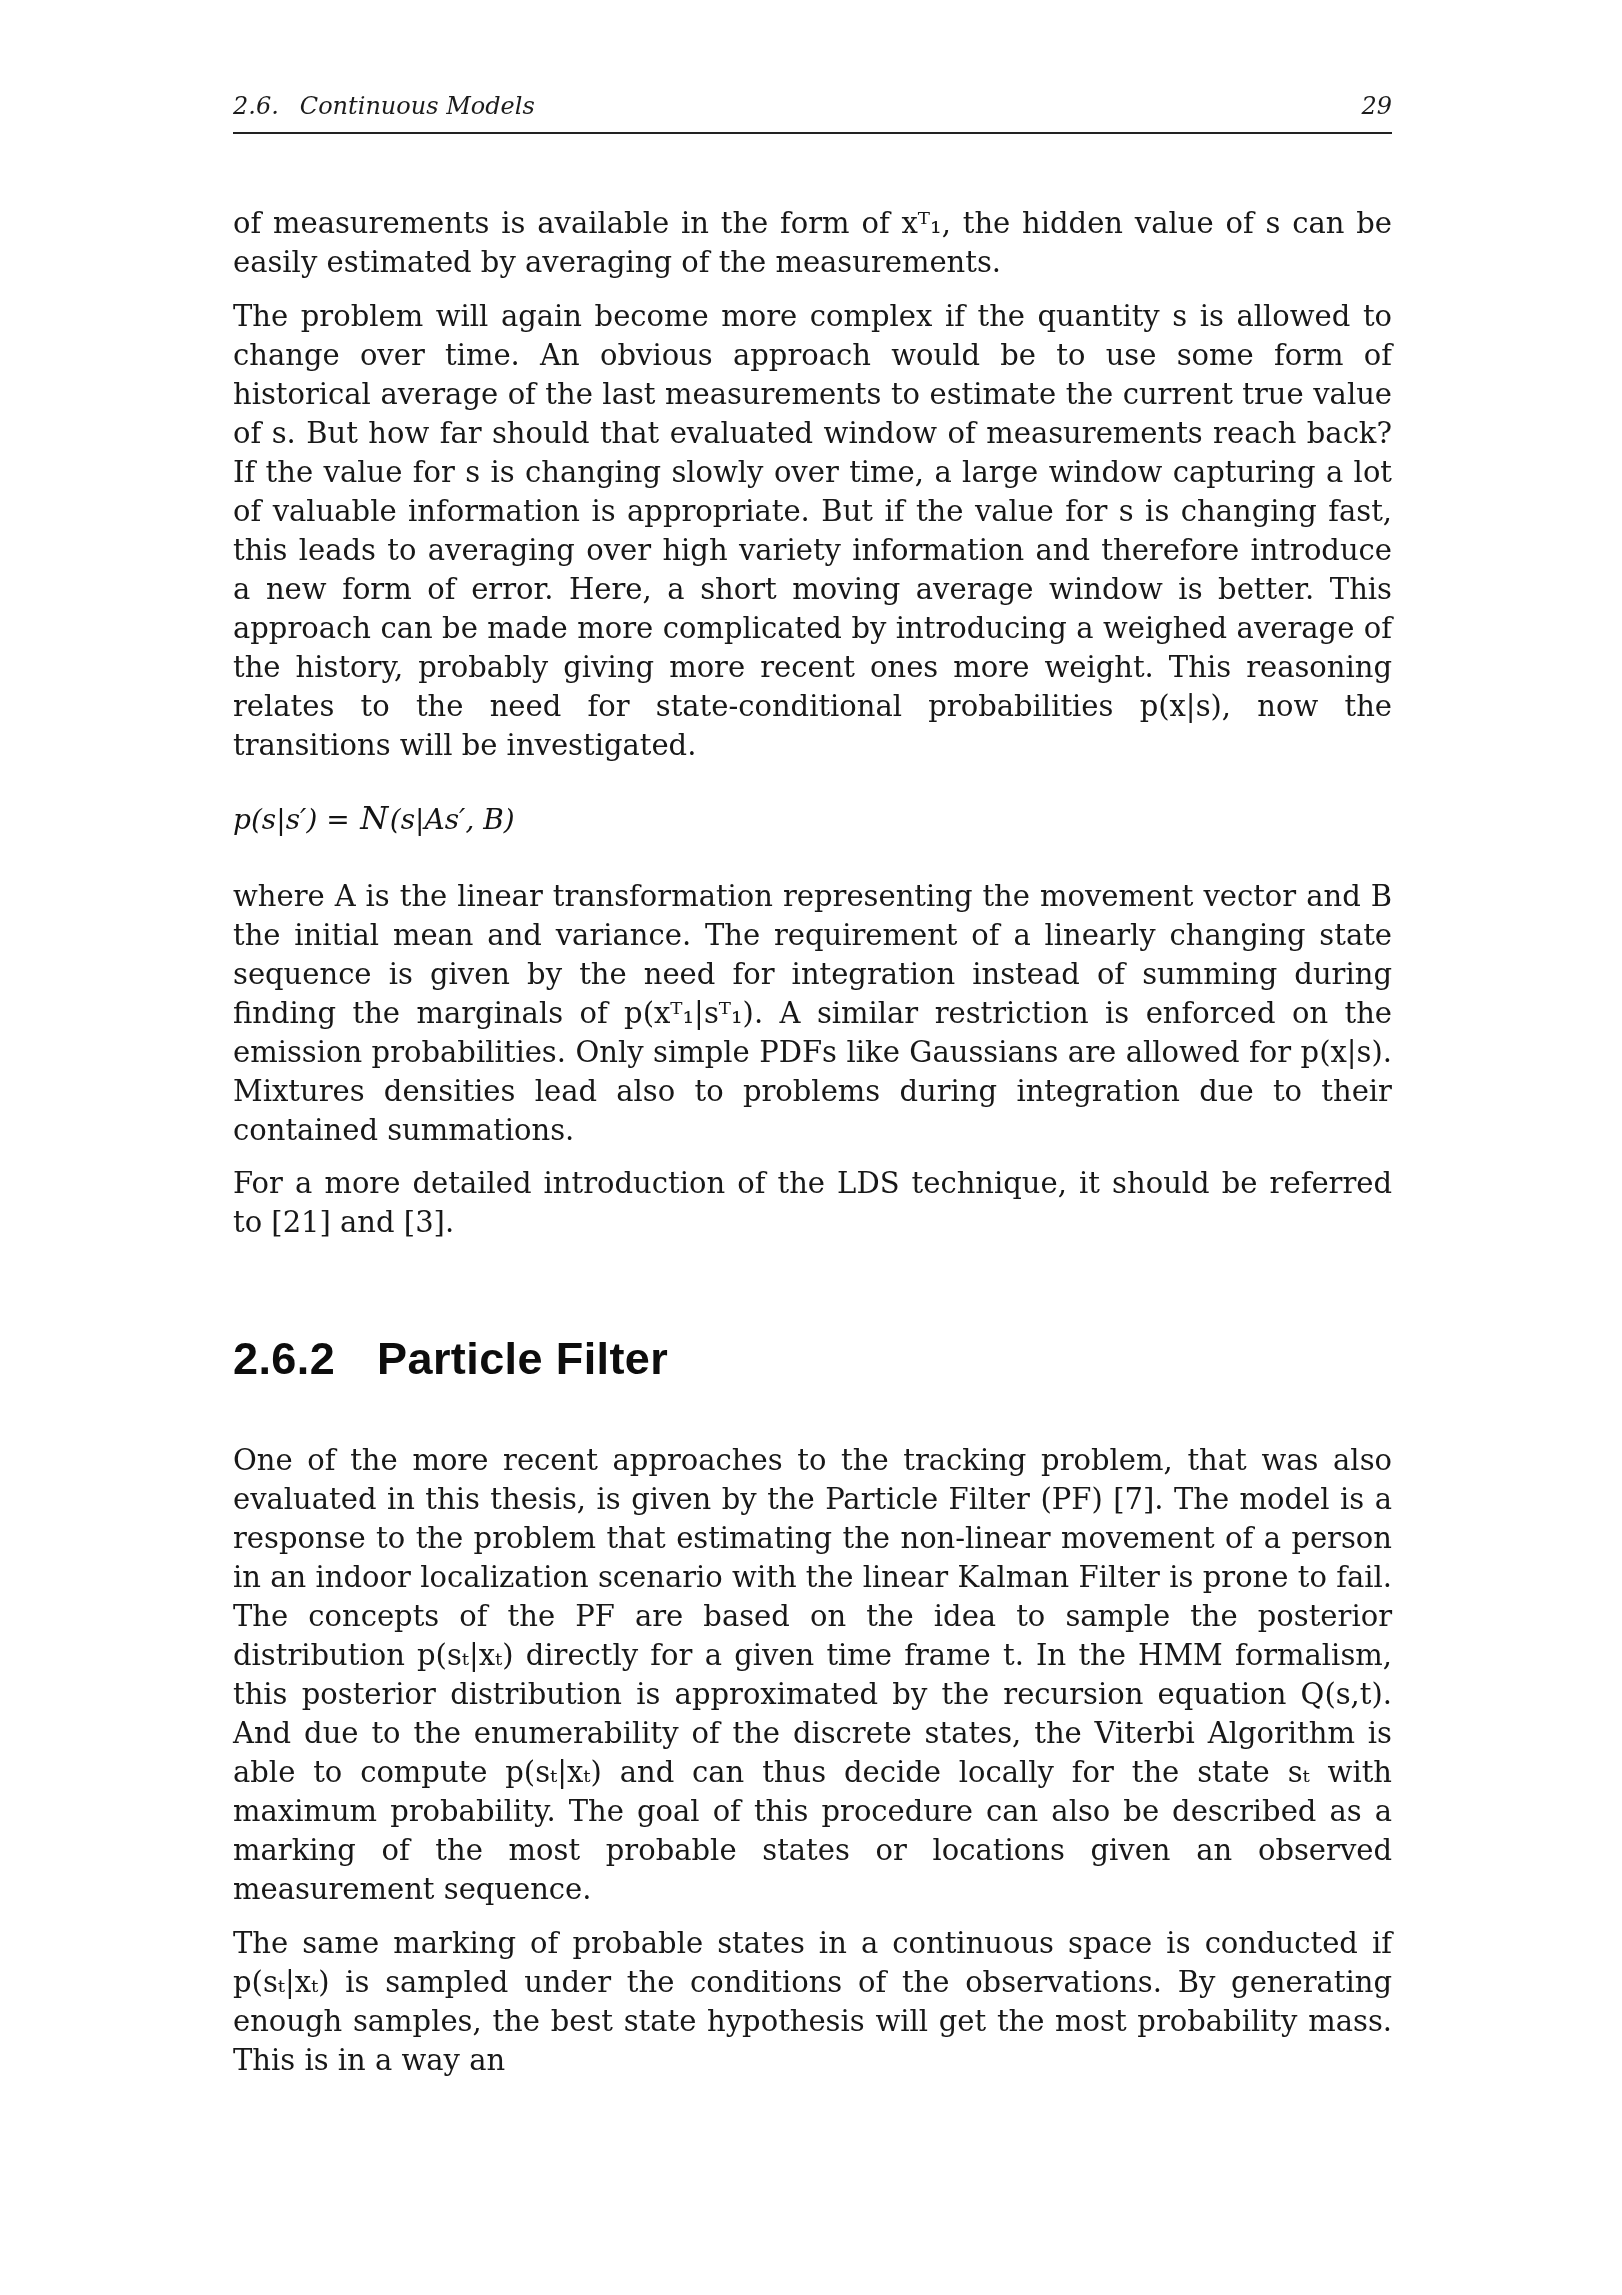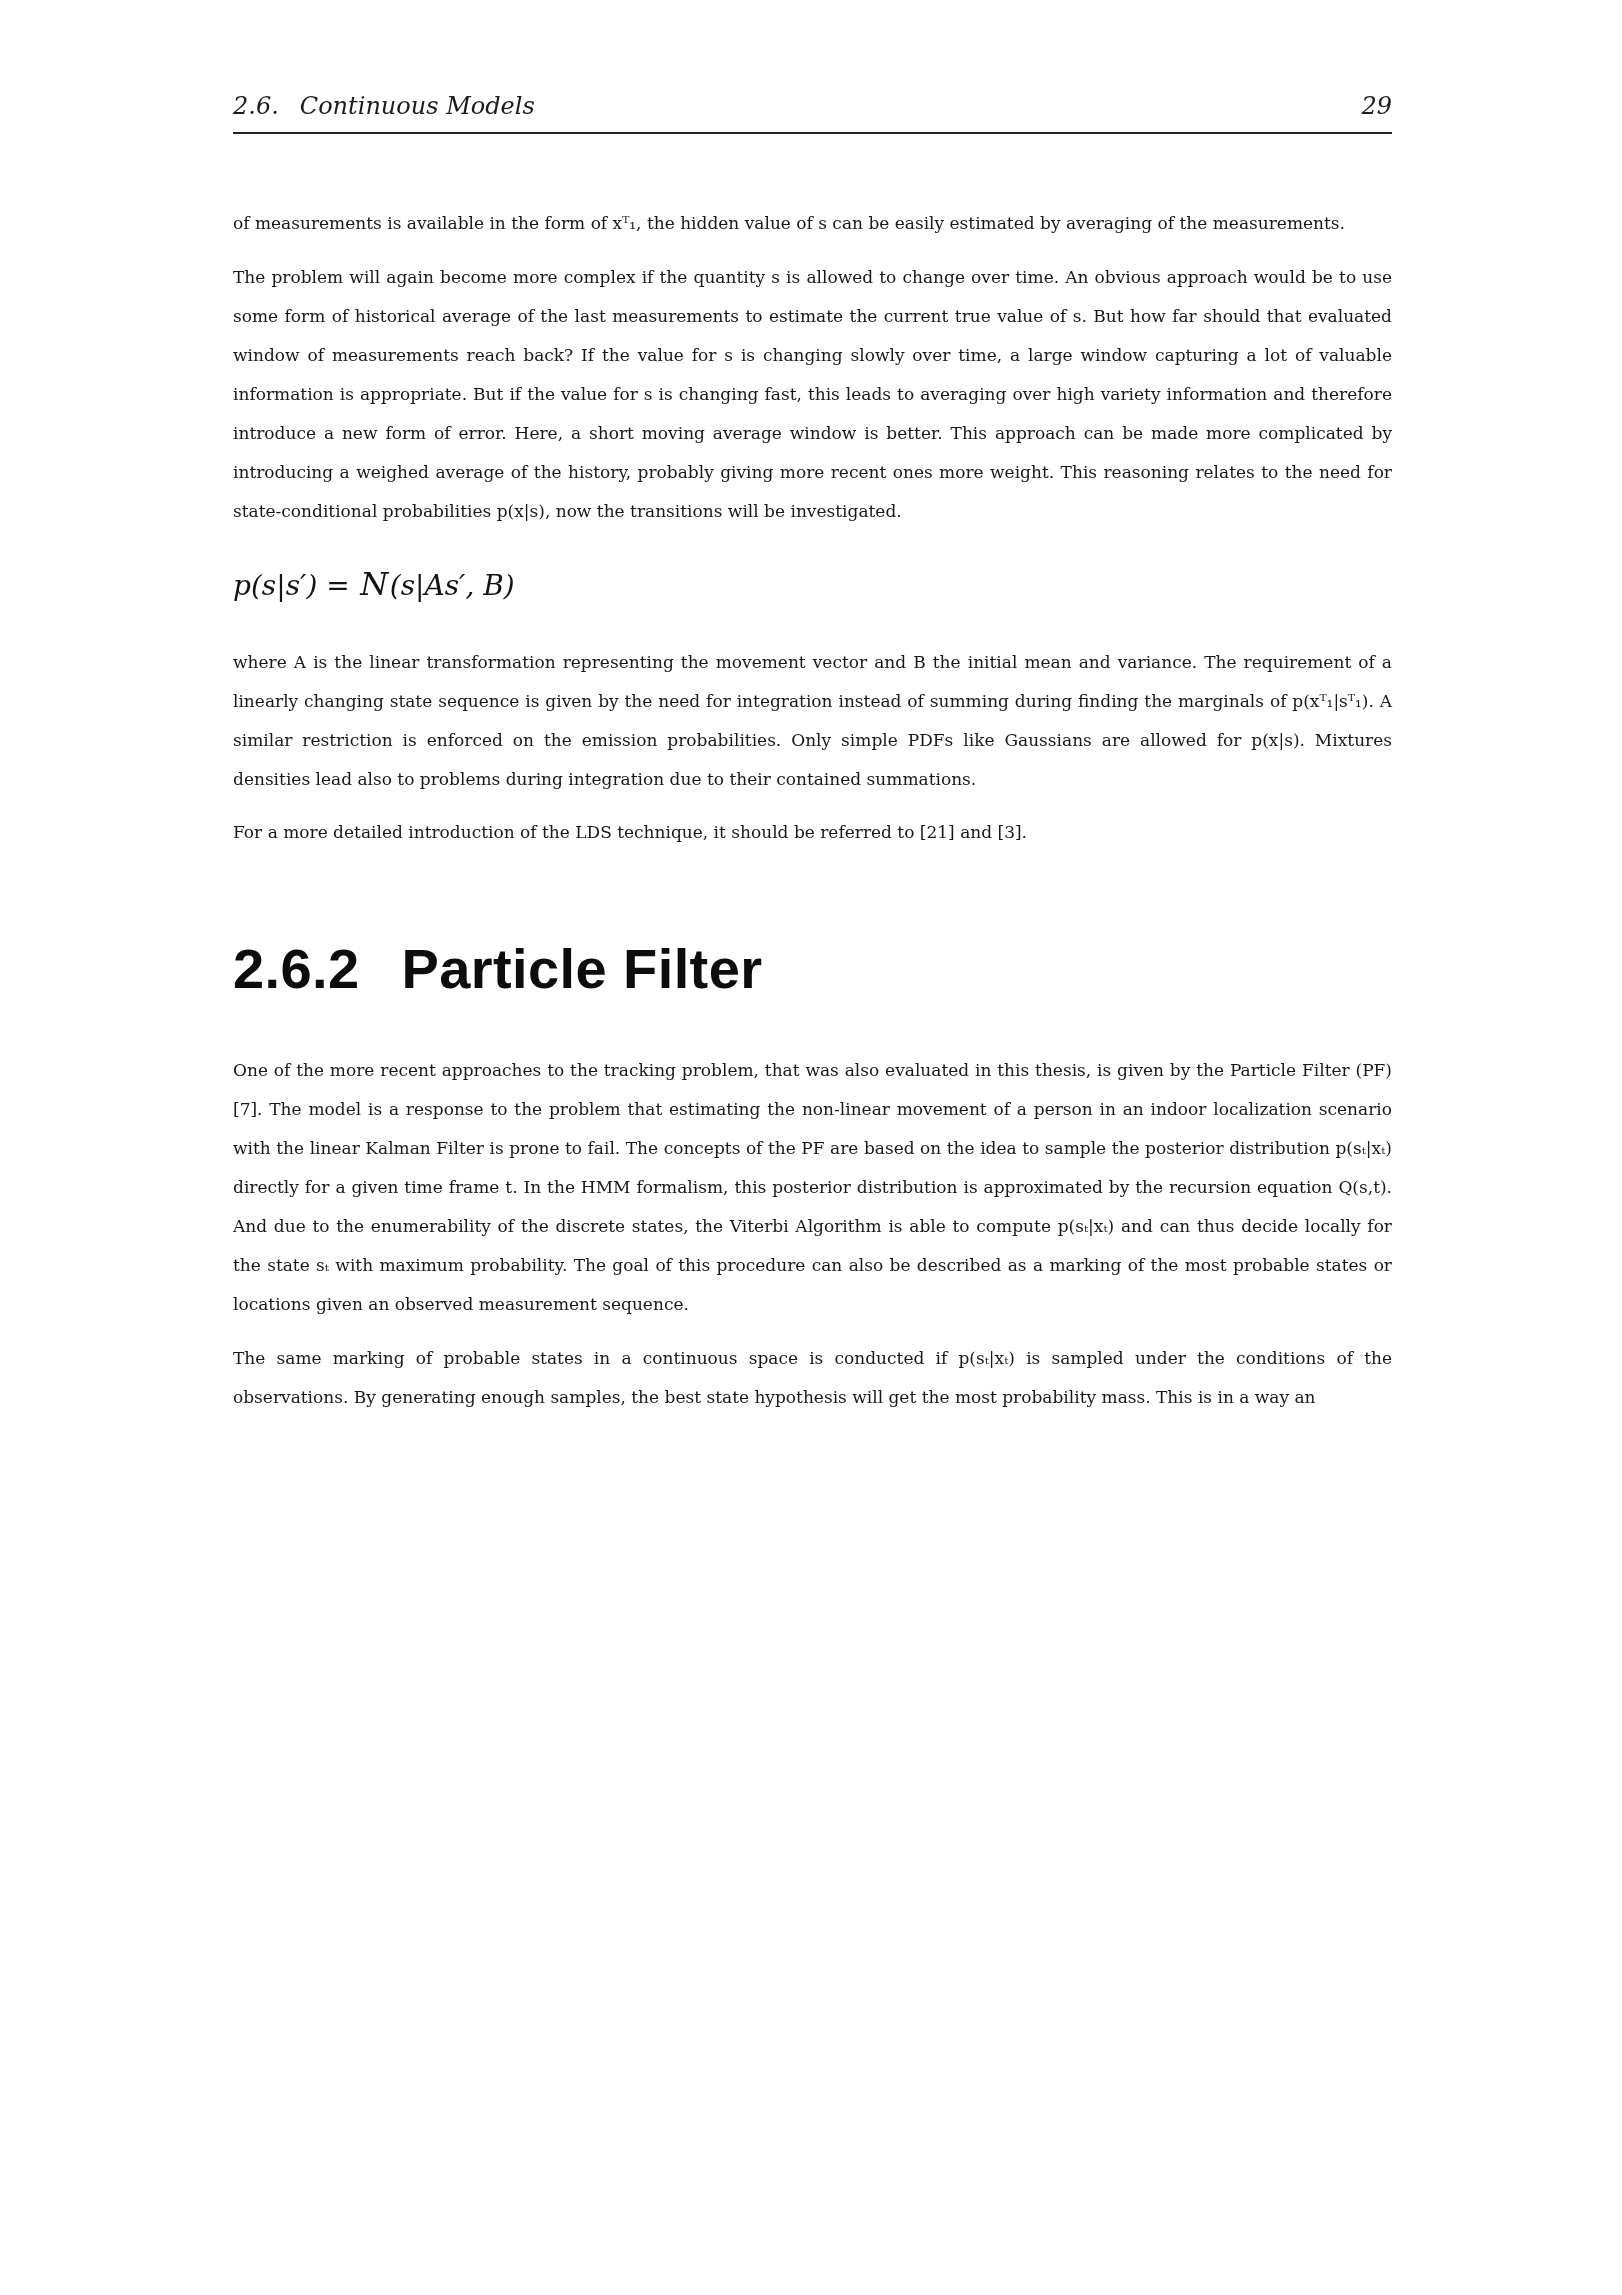--- a/index.html
+++ b/index.html
@@ -30,21 +30,21 @@
   .header-rule {
     border: none;
     border-top: 2.4px solid #222222;
     margin-top: 8px;
   }
   
   .content {
     margin-top: 70px;
   }
   .body-par {
-    font-size: 17px;
+    font-size: 29px;
     line-height: 39px;
     text-align: justify;
     text-justify: inter-word;
     hyphens: none;
     margin-bottom: 14.6px;
     color: #181818;
   }
   
   .equation {
     text-align: left;
@@ -58,21 +58,21 @@
     font-style: italic;
     font-size: 32px;
     padding: 0 1.6px;
   }
   
   .subsection-heading {
     margin-top: 94px;
     margin-bottom: 60px;
     font-family: "Liberation Sans", "DejaVu Sans", sans-serif;
     font-weight: bold;
-    font-size: 56px;
+    font-size: 45px;
     line-height: 45px;
     color: #0d0d0d;
     letter-spacing: 0.4px;
   }
   .subsection-heading .heading-number {
     display: inline-block;
     margin-right: 42px;
   }
 </style>
 </head>

